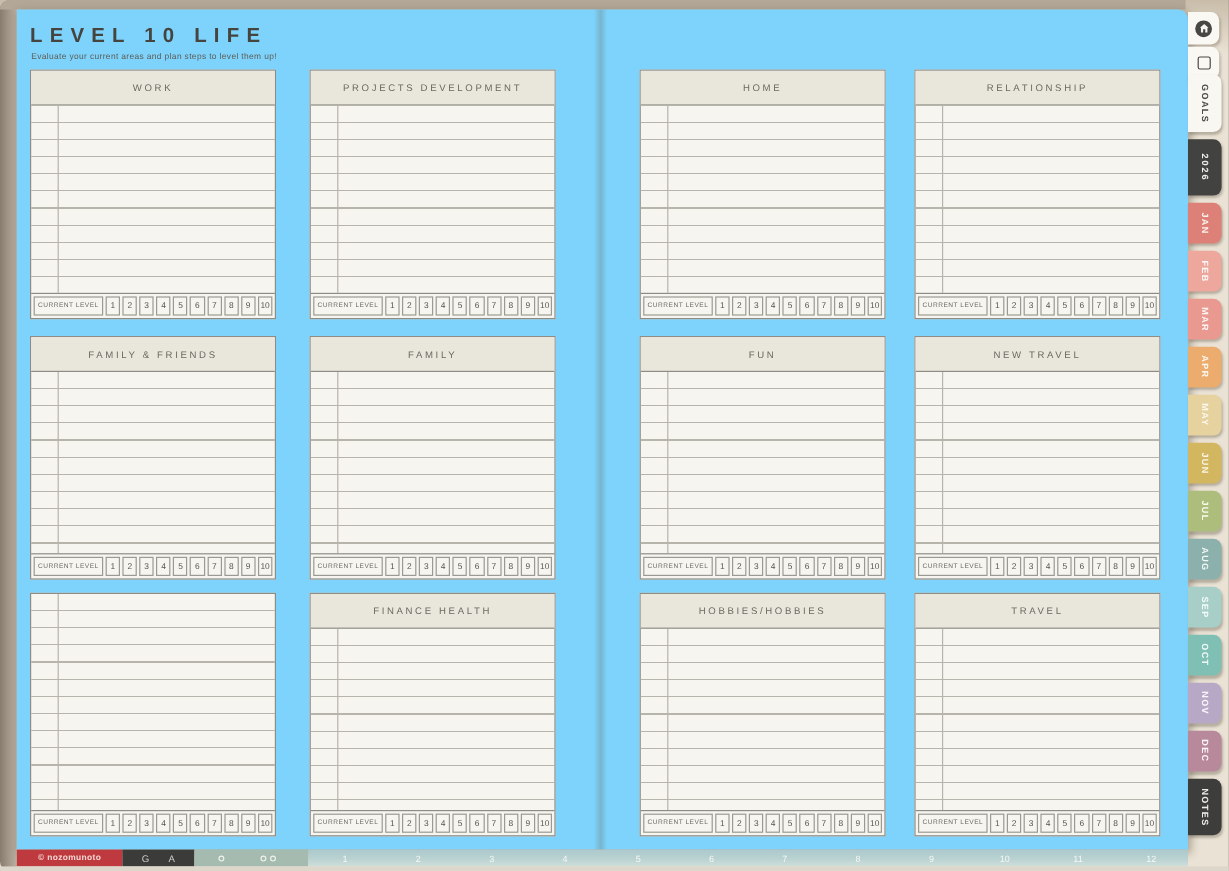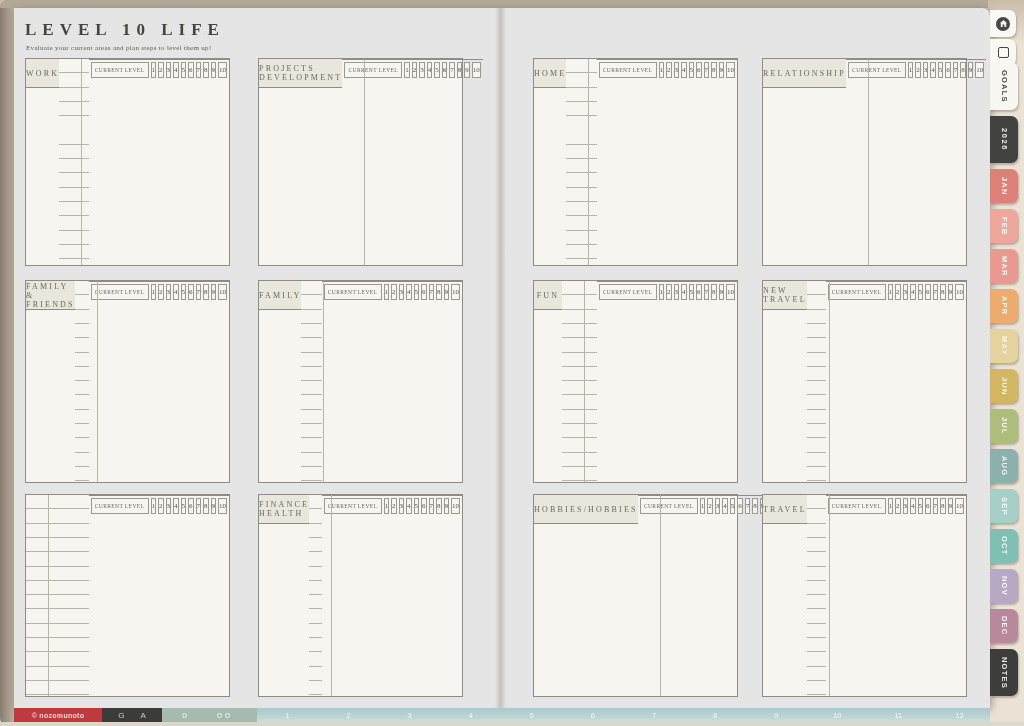--- a/index.html
+++ b/index.html
@@ -6,31 +6,31 @@
   #app{position:relative;width:1024px;height:726px;overflow:hidden;}
 
   
   .bg{position:absolute;inset:0;background:linear-gradient(180deg,#c9bdaa 0,#eae2d4 45px,#eae2d4 100%);}
   .frame-left{position:absolute;left:0;top:0;width:14px;height:726px;
     background:linear-gradient(90deg,#877c6e,#bbb0a0);border-radius:8px 0 0 8px;}
   .frame-top{position:absolute;left:0;top:0;width:988px;height:8px;background:#b3a898;border-radius:8px 0 0 0;}
   .bottom-strip{position:absolute;left:0;top:722px;width:1024px;height:4px;background:#ddd7cb;}
 
   
-  .page{position:absolute;left:14px;top:8px;width:976px;height:700px;background:#e5e5e5;
-    border-radius:0 8px 0 0;box-shadow:2px 2px 7px rgba(70,60,45,.4);font-family:Liberation Serif, serif;}
+  .page{position:absolute;left:14px;top:8px;width:976px;height:700px;background:#7dd3fc;
+    border-radius:0 8px 0 0;box-shadow:2px 2px 7px rgba(70,60,45,.4);}
   .spine{position:absolute;left:481px;top:0;width:11px;height:700px;
     background:linear-gradient(90deg,rgba(0,0,0,0) 0,rgba(110,102,88,.28) 50%,rgba(0,0,0,0) 100%);}
 
   .title{position:absolute;left:11px;top:12px;font-size:17px;font-weight:bold;
     letter-spacing:6px;color:#45443f;white-space:nowrap;}
   .subtitle{position:absolute;left:12px;top:36px;font-size:7px;letter-spacing:.3px;color:#5d5c55;}
 
   
-  .box{position:absolute;width:205px;height:203px;display:flex;flex-direction:row;
+  .box{position:absolute;width:205px;height:203px;display:flex;flex-direction:column;
     background:#f7f5f0;border:1px solid #8d8d85;box-sizing:border-box;}
   .c1{left:11px}.c2{left:244px}.c3{left:519px}.c4{left:748px}
   .r1{top:50px;height:208px}.r2{top:272px}.r3{top:486px}
   .box-head{height:28px;flex:0 0 28px;border-bottom:1px solid #8d8d85;background:#e9e6db;
     display:flex;align-items:center;justify-content:center;font-size:8px;letter-spacing:2.2px;color:#6b6a62;}
   .box-lines{flex:1;position:relative;
     background:repeating-linear-gradient(to bottom,rgba(0,0,0,0) 0 13.3px,#b7b4ab 13.3px 14.3px);}
   .box-lines::before{content:"";position:absolute;left:22px;top:0;bottom:0;width:1px;background:#b7b4ab;}
   .box-level{flex:0 0 21px;height:21px;border-top:1px solid #8d8d85;display:flex;gap:2px;
     padding:2px;box-sizing:border-box;}

